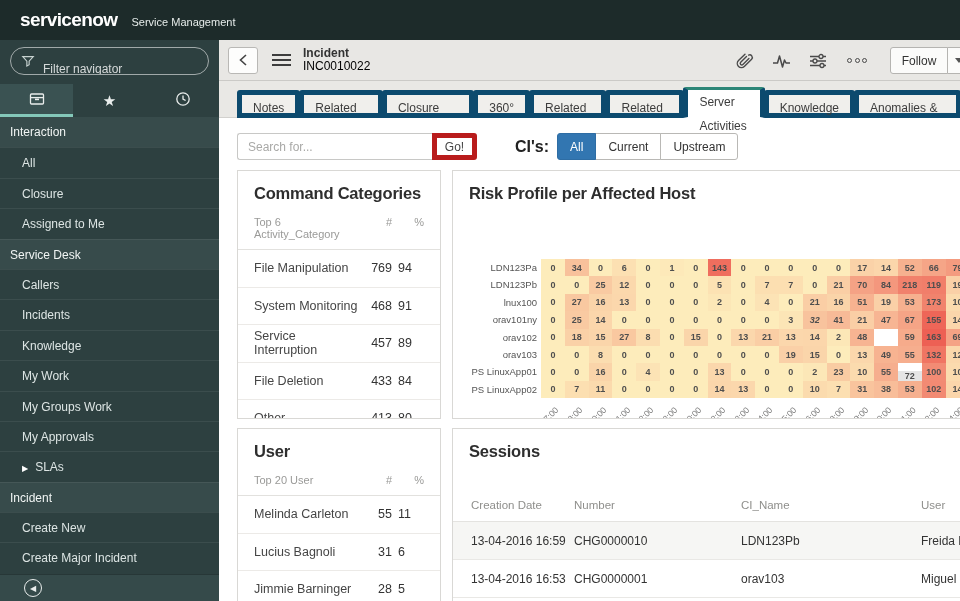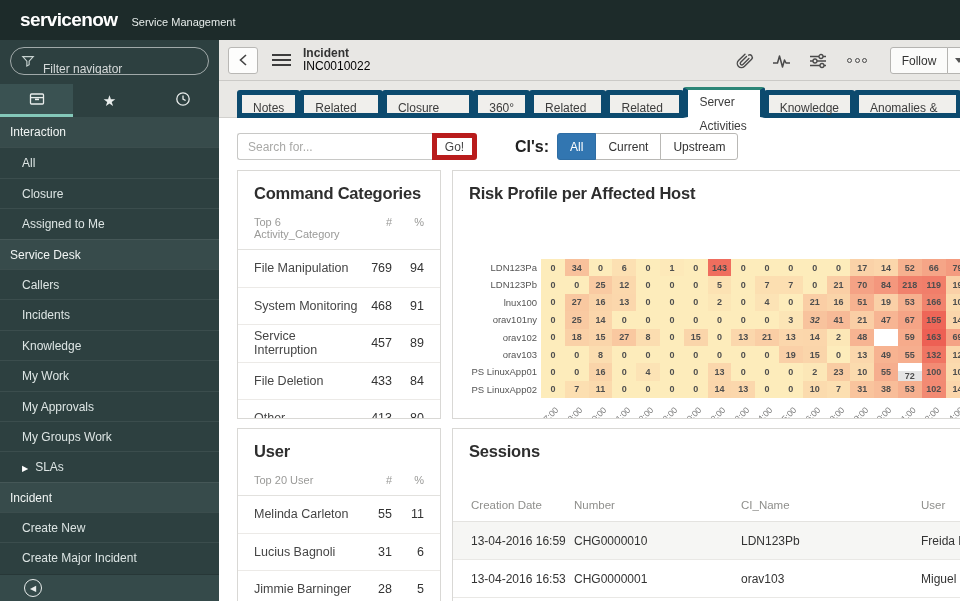--- a/index.html
+++ b/index.html
@@ -100,21 +100,21 @@
 
   .panel-sub { display:flex; margin:13px 16px 0; font-size:11px; color:#9a9a98; }
   .sub-name { flex:1; }
   .sub-count { width:30px; text-align:right; }
   .sub-pct { width:26px; text-align:right; margin-left:6px; }
   .panel-divider { border-bottom:1px solid #e2e1de; margin-top:9px; }
   .cat-row { display:flex; align-items:center; height:37.5px; padding:0 16px; border-bottom:1px solid #eceae7;
     font-size:12.5px; cursor:pointer; }
   .row-name { flex:1; color:#454545; }
   .row-count { width:30px; text-align:right; color:#333; }
-  .row-pct { width:26px; text-align:right; color:#333; margin-left:6px; }
+  .row-pct { width:26px; color:#333; margin-left:6px; }
 
   
   .heat-wrap { position:relative; margin-top:0; }
   .heat-labels { position:absolute; left:0; top:56px; width:84px; }
   .heat-rowlabel { height:17.4px; line-height:17.4px; text-align:right; font-size:9.5px; color:#555; }
   .heat-grid { position:absolute; left:88px; top:56px; display:grid;
     grid-template-columns:repeat(18,23.8px); grid-auto-rows:17.4px; }
   .heat-cell { display:flex; align-items:center; justify-content:center; font-size:9px; font-weight:bold;
     color:#4e4e4e; }
   .heat-times { position:absolute; left:88px; top:199px; width:429px; height:48px; }
@@ -173,22 +173,22 @@
     <div class="menu">
         <div class="menu-header">Interaction</div>
         <div class="menu-item"><span>All</span></div>
         <div class="menu-item"><span>Closure</span></div>
         <div class="menu-item"><span>Assigned to Me</span></div>
         <div class="menu-header">Service Desk</div>
         <div class="menu-item"><span>Callers</span></div>
         <div class="menu-item"><span>Incidents</span></div>
         <div class="menu-item"><span>Knowledge</span></div>
         <div class="menu-item"><span>My Work</span></div>
+        <div class="menu-item"><span>My Groups Work</span></div>
         <div class="menu-item"><span>My Approvals</span></div>
-        <div class="menu-item"><span>My Groups Work</span></div>
         <div class="menu-item"><span class="expand-icon">▶</span><span>SLAs</span></div>
         <div class="menu-header">Incident</div>
         <div class="menu-item"><span>Create New</span></div>
         <div class="menu-item"><span>Create Major Incident</span></div>
       </div>
     <div class="side-footer">
       <div class="collapse-btn">◀</div>
     </div>
   </div>
 
@@ -365,21 +365,21 @@
               <div class="heat-cell" style="background: rgb(253, 236, 187);">0</div>
               <div class="heat-cell" style="background: rgb(252, 231, 183);">2</div>
               <div class="heat-cell" style="background: rgb(253, 236, 187);">0</div>
               <div class="heat-cell" style="background: rgb(252, 227, 181);">4</div>
               <div class="heat-cell" style="background: rgb(253, 236, 187);">0</div>
               <div class="heat-cell" style="background: rgb(250, 206, 165);">21</div>
               <div class="heat-cell" style="background: rgb(250, 212, 169);">16</div>
               <div class="heat-cell" style="background: rgb(247, 178, 144);">51</div>
               <div class="heat-cell" style="background: rgb(250, 208, 167);">19</div>
               <div class="heat-cell" style="background: rgb(246, 176, 143);">53</div>
-              <div class="heat-cell" style="background: rgb(241, 131, 109);">166</div>
+              <div class="heat-cell" style="background: rgb(241, 131, 109);">173</div>
               <div class="heat-cell" style="background: rgb(251, 219, 174);">10</div>
               <div class="heat-cell" style="background: rgb(253, 236, 187);">0</div>
               <div class="heat-cell" style="background: rgb(249, 202, 162);">25</div>
               <div class="heat-cell" style="background: rgb(251, 214, 171);">14</div>
               <div class="heat-cell" style="background: rgb(253, 236, 187);">0</div>
               <div class="heat-cell" style="background: rgb(253, 236, 187);">0</div>
               <div class="heat-cell" style="background: rgb(253, 236, 187);">0</div>
               <div class="heat-cell" style="background: rgb(253, 236, 187);">0</div>
               <div class="heat-cell" style="background: rgb(253, 236, 187);">0</div>
               <div class="heat-cell" style="background: rgb(253, 236, 187);">0</div>

